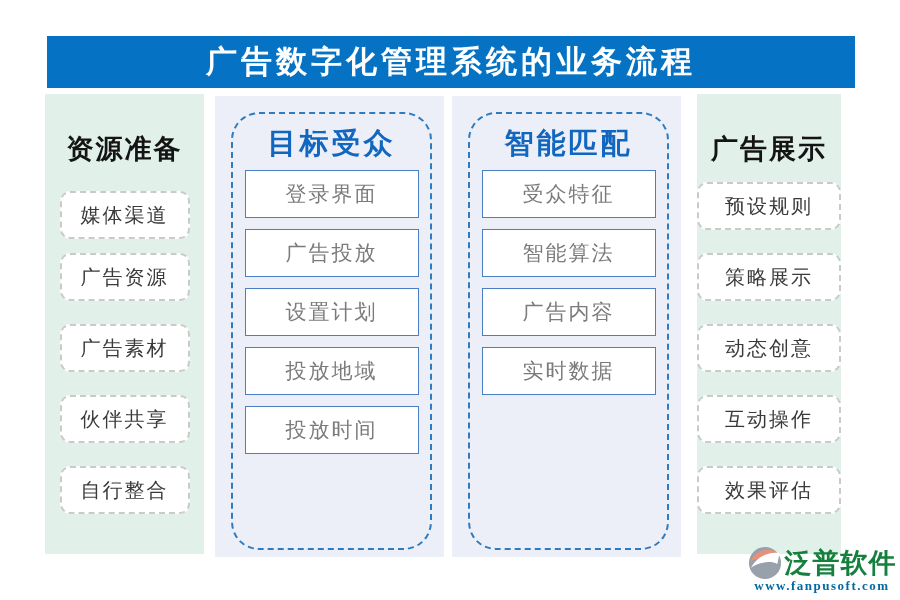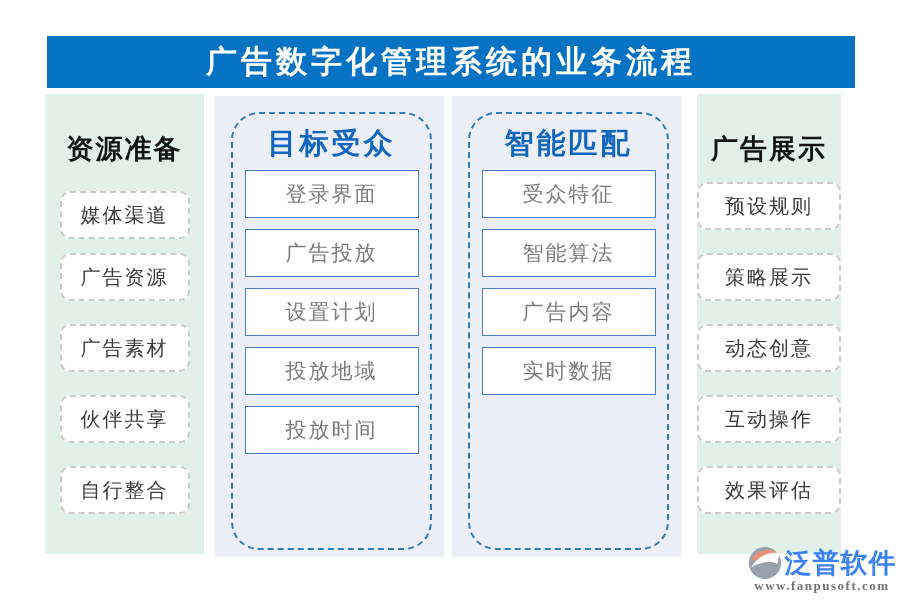--- a/index.html
+++ b/index.html
@@ -48,26 +48,26 @@
     font-size:21px;color:#7b7b7b;letter-spacing:2px;white-space:nowrap;
   }
   .b-item.first{margin-top:8px;}
   .brandmark{
     position:absolute;left:746px;top:546px;width:152px;
     display:flex;flex-direction:column;align-items:center;
   }
   .brand-row{display:flex;align-items:center;gap:3px;}
   .brand-icon{width:34px;height:34px;display:block;}
   .brand-name{
-    font-size:27px;font-weight:700;color:#3b82f6;letter-spacing:1px;white-space:nowrap;
+    font-size:27px;font-weight:700;color:#15803d;letter-spacing:1px;white-space:nowrap;
     line-height:34px;
   }
   .brand-url{
     font-family:"Liberation Serif","DejaVu Serif",serif;
-    font-size:13px;font-weight:700;color:#737373;letter-spacing:1.5px;white-space:nowrap;
+    font-size:13px;font-weight:700;color:#0369a1;letter-spacing:1.5px;white-space:nowrap;
     margin-top:-2px;
   }
 </style>
 </head>
 <body>
 
 <div class="banner">
   <span class="title">广告数字化管理系统的业务流程</span>
 </div>
 

